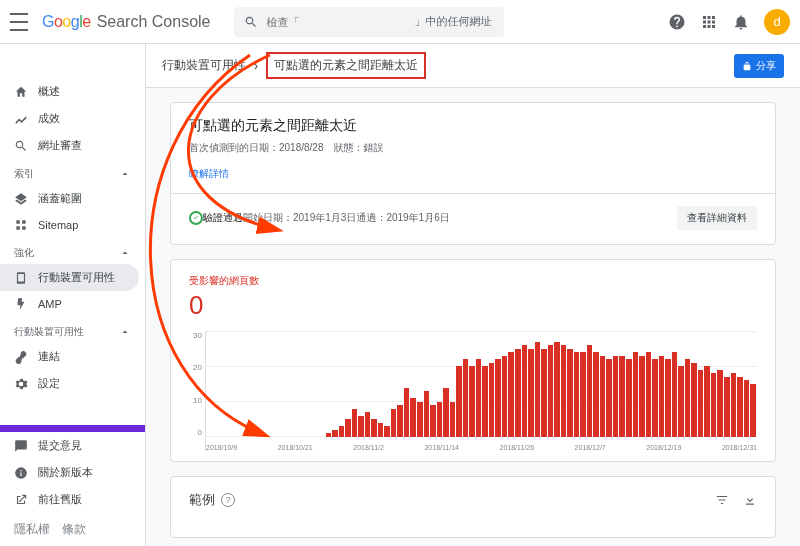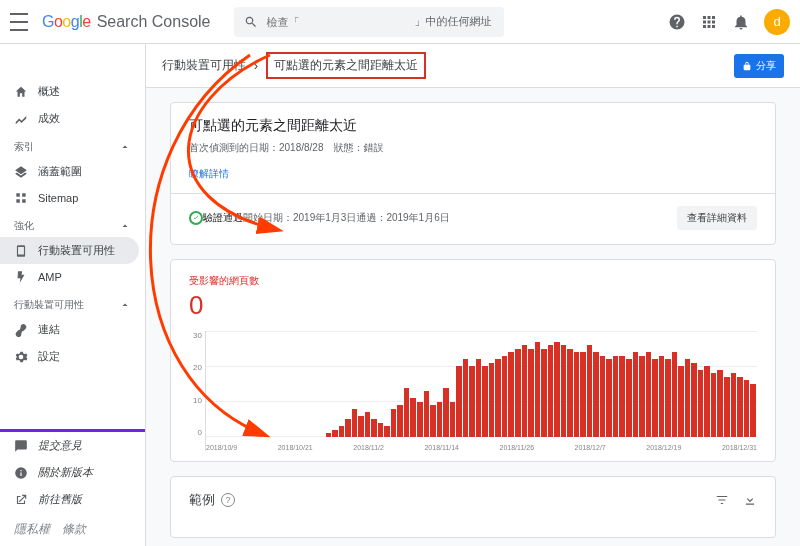--- a/index.html
+++ b/index.html
@@ -21,21 +21,21 @@
   .avatar { width: 26px; height: 26px; border-radius: 50%; background: #f9ab00; display: flex; align-items: center; justify-content: center; color: #fff; font-size: 13px; }
   
   .body { display: flex; height: calc(100% - 44px); }
   .sidebar { width: 146px; border-right: 1px solid #dadce0; padding-top: 6px; overflow: hidden; display: flex; flex-direction: column; }
   .prop { height: 28px; }
   .side-sec { font-size: 10px; color: #5f6368; padding: 8px 14px 4px; display: flex; justify-content: space-between; align-items: center; }
   .side-sec svg { width: 12px; height: 12px; fill: #5f6368; }
   .side-item { display: flex; align-items: center; gap: 10px; padding: 6px 14px; font-size: 11px; color: #3c4043; cursor: pointer; border-radius: 0 14px 14px 0; margin-right: 6px; }
   .side-item svg { width: 14px; height: 14px; fill: #5f6368; }
   .side-item.active { background: #e8eaed; }
-  .side-bottom { margin-top: auto; border-top: 3px solid #6d28d9; font-style: italic; }
+  .side-bottom { margin-top: auto; border-top: 7px solid #6d28d9; }
   .main { flex: 1; background: #f8f9fa; overflow: hidden; position: relative; }
   .breadcrumb { height: 44px; background: #fff; border-bottom: 1px solid #dadce0; display: flex; align-items: center; padding: 0 16px; gap: 8px; font-size: 12px; color: #3c4043; }
   .crumb { cursor: pointer; }
   .crumb-box { border: 2px solid #d93025; padding: 3px 6px; }
   .share-btn { margin-left: auto; background: #1a73e8; color: #fff; border: none; border-radius: 3px; padding: 5px 8px; font-size: 10px; display: flex; align-items: center; gap: 4px; cursor: pointer; }
   .share-btn svg { width: 10px; height: 10px; fill: #fff; }
   .content { padding: 14px 24px; }
   .card { background: #fff; border: 1px solid #dadce0; border-radius: 4px; margin-bottom: 14px; }
   .card1 { padding: 14px 18px; }
   .c-title { font-size: 14px; color: #202124; margin-bottom: 6px; }
@@ -114,20 +114,26 @@
         <svg viewBox="0 0 24 24">
           <path d="M12 3l9 8h-3v9h-4v-6H10v6H6v-9H3z"></path>
         </svg>
         <span>概述</span>
       </div>
     <div class="side-item">
         <svg viewBox="0 0 24 24">
           <path d="M3 17l6-6 4 4 8-8v4l-8 8-4-4-6 6z"></path>
         </svg>
         <span>成效</span>
+      </div>
+    <div class="side-item">
+        <svg viewBox="0 0 24 24">
+          <path d="M15.5 14h-.8l-.3-.3a6.5 6.5 0 10-.7.7l.3.3v.8l5 5 1.5-1.5-5-5zm-6 0a4.5 4.5 0 110-9 4.5 4.5 0 010 9z"></path>
+        </svg>
+        <span>網址審查</span>
       </div>
 
     <div class="side-sec">
         <span>索引</span>
         <svg viewBox="0 0 24 24">
           <path d="M7 14l5-5 5 5z"></path>
         </svg>
       </div>
     <div class="side-item">
         <svg viewBox="0 0 24 24">

